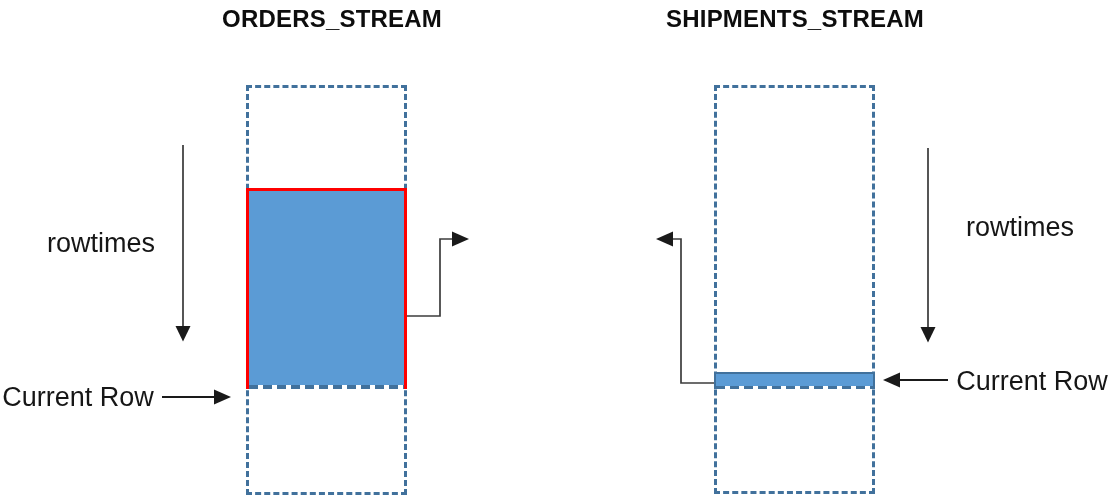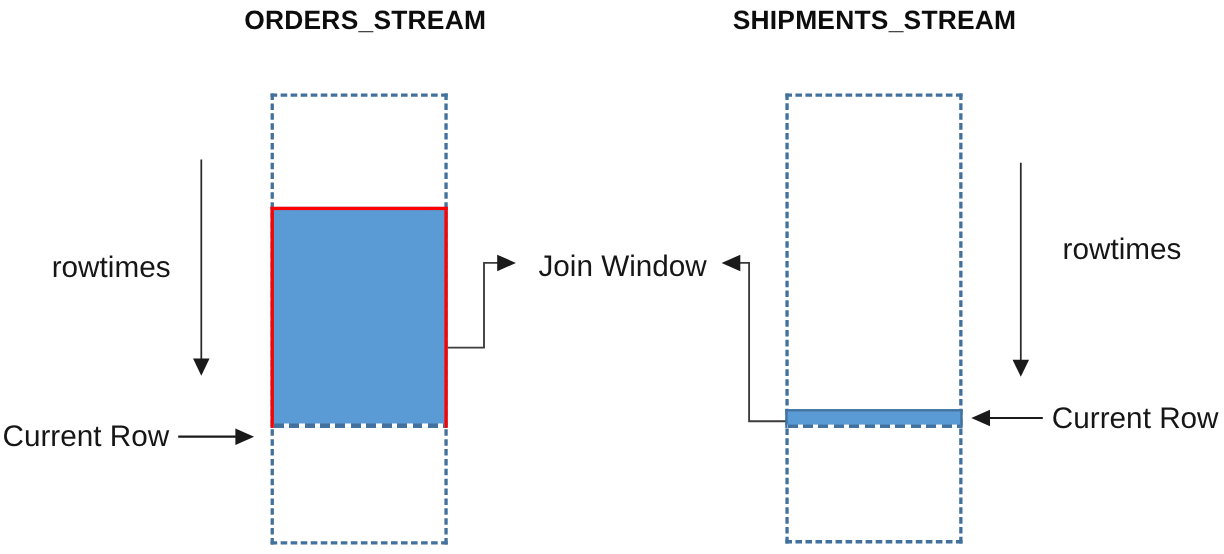--- a/index.html
+++ b/index.html
@@ -92,21 +92,20 @@
   </div>
 
   <div class="current-row-bar">
     <div class="dash-strip"></div>
   </div>
 
   <div class="label rowtimes-left">rowtimes</div>
   <div class="label rowtimes-right">rowtimes</div>
   <div class="label current-row-left">Current Row</div>
   <div class="label current-row-right">Current Row</div>
-  <div class="label join-window-label">Join Window</div>
 
   <svg class="overlay-svg" width="1113" height="504" viewBox="0 0 1113 504">
 
     <g>
       <line x1="183" y1="145" x2="183" y2="327" stroke="#2b2b2b" stroke-width="1.6"></line>
       <polygon points="175.5,326 190.5,326 183,341.5" fill="#1a1a1a"></polygon>
     </g>
 
     <g>
       <line x1="928" y1="148" x2="928" y2="328" stroke="#2b2b2b" stroke-width="1.6"></line>

